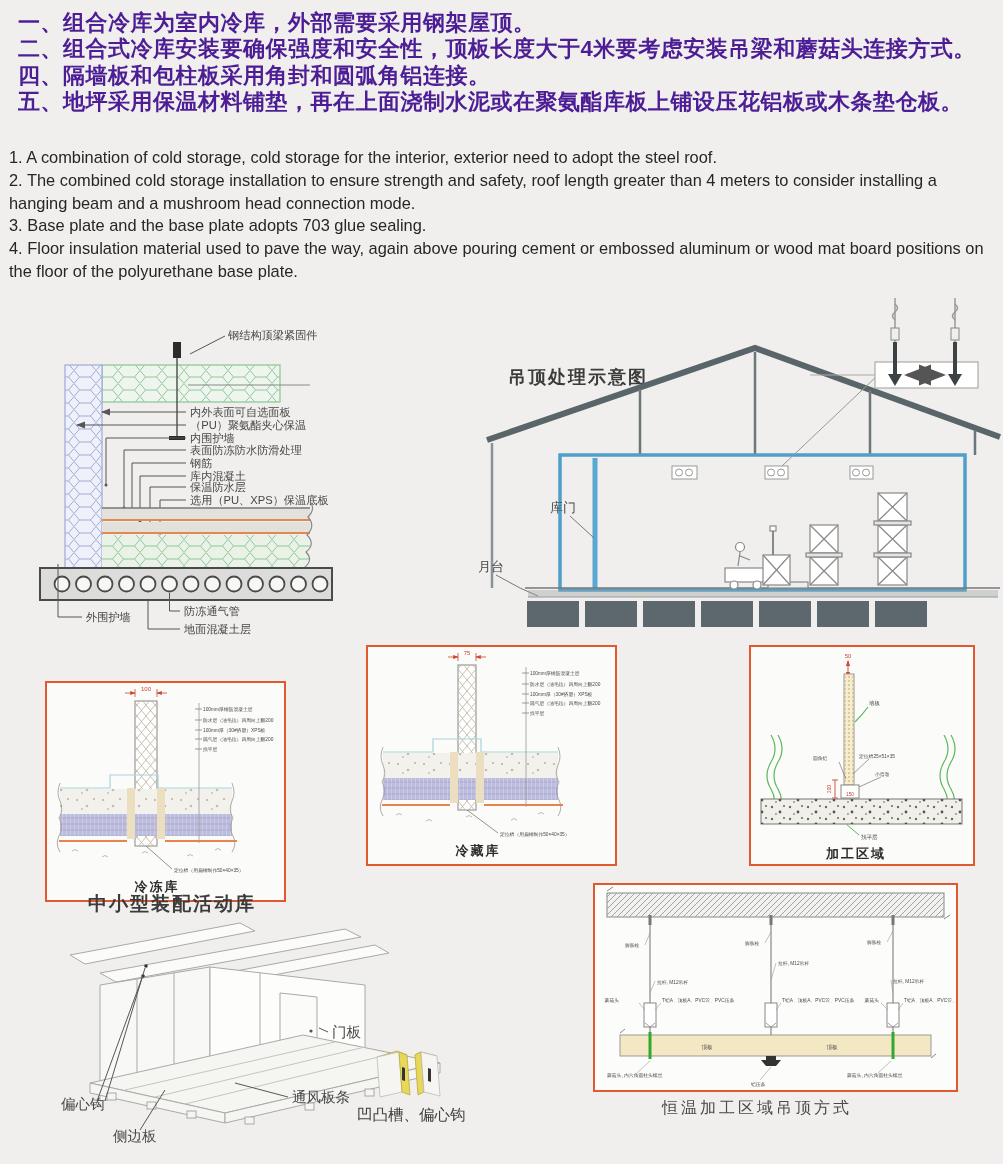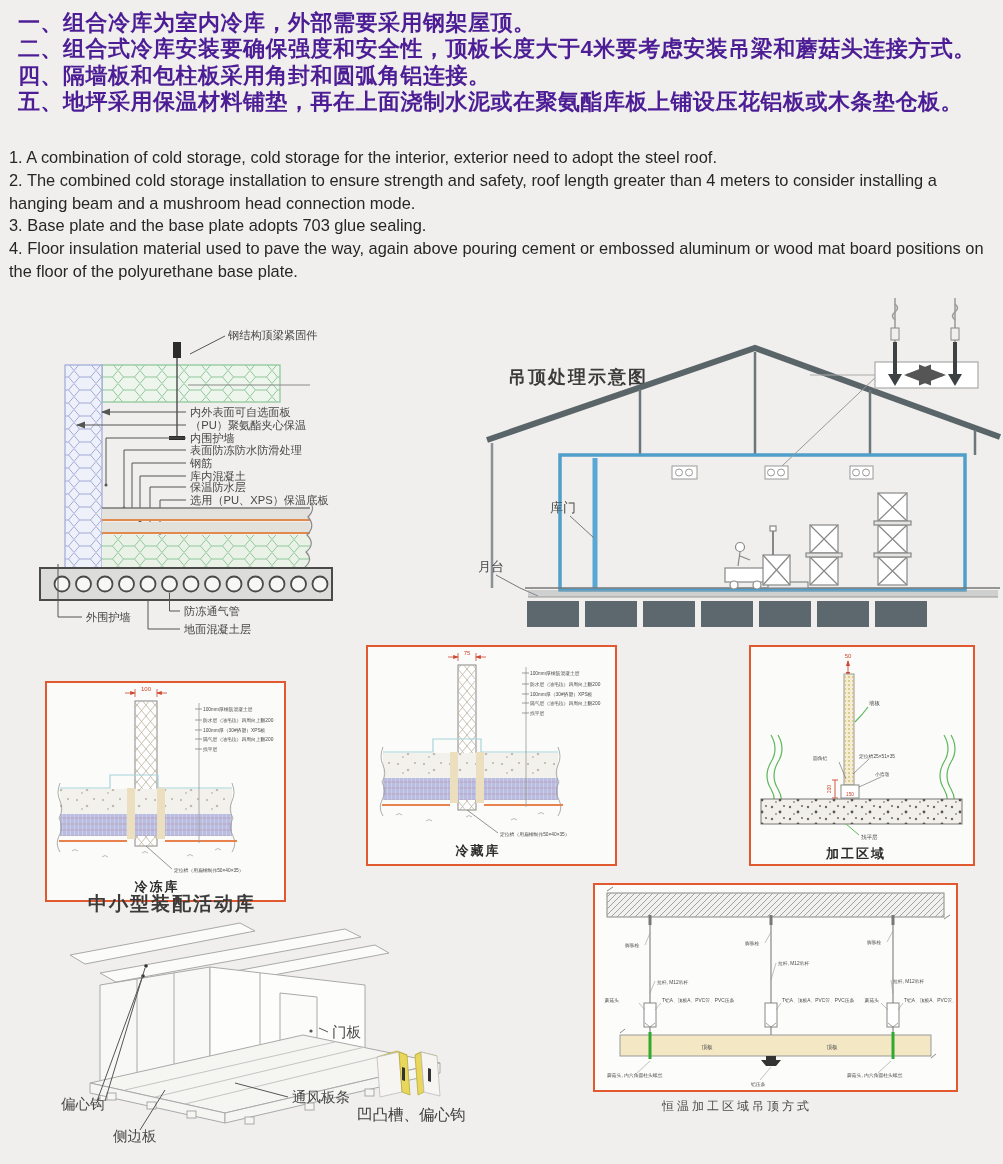--- a/index.html
+++ b/index.html
@@ -16,21 +16,21 @@
   .t14{font-size:14.5px;}
   .t18{font-size:18px;font-weight:700;letter-spacing:2px;fill:#3b3b3b;}
   .t19{font-size:19px;font-weight:700;letter-spacing:2px;fill:#3b3b3b;}
   .t16{font-size:15.5px;fill:#3f3f3f;}
   .t5{font-size:4.8px;fill:#4a4a4a;}
   .t55{font-size:5.5px;fill:#4a4a4a;}
   .t6{font-size:6px;}
   .nm{font-size:13px;font-weight:700;fill:#2c2c2c;letter-spacing:2px;}
   .red{fill:#cf4631;}
   .obox{position:absolute;border:2px solid #e2582f;background:#fbfbf9;}
-  .cm-title{font-size:12px;color:#4a4a4a;letter-spacing:3px;}
+  .cm-title{font-size:16px;color:#4a4a4a;letter-spacing:3px;}
 </style>
 </head>
 <body>
 
 <svg width="0" height="0" class="abs" aria-hidden="true">
   <defs>
     <pattern id="hexB" width="22" height="13" patternUnits="userSpaceOnUse">
       <path d="M5.5 0 L16.5 0 L22 6.5 L16.5 13 L5.5 13 L0 6.5 Z" fill="none" stroke="#a3abd6" stroke-width="1"></path>
     </pattern>
     <pattern id="hexG" width="22" height="13" patternUnits="userSpaceOnUse">

